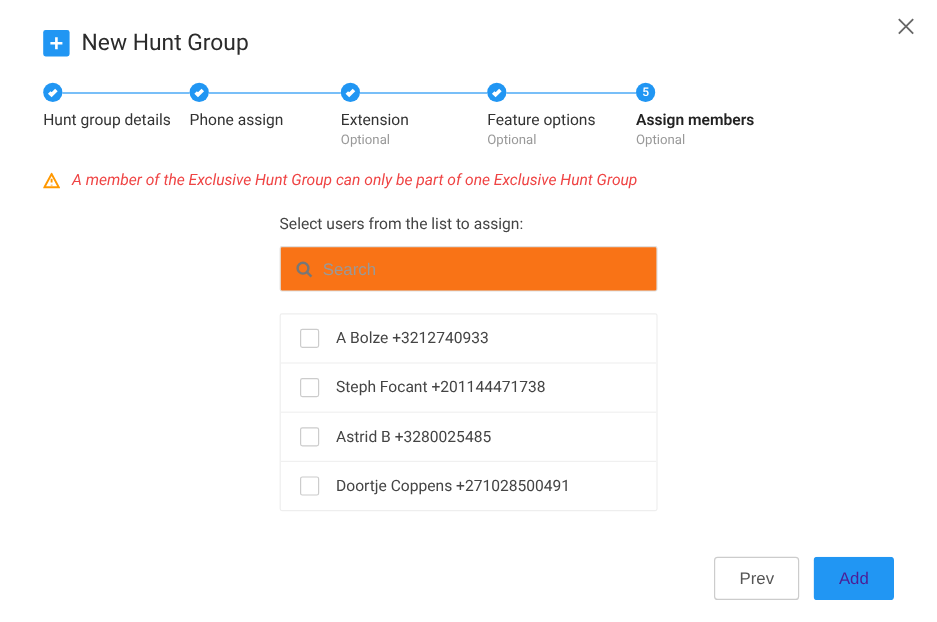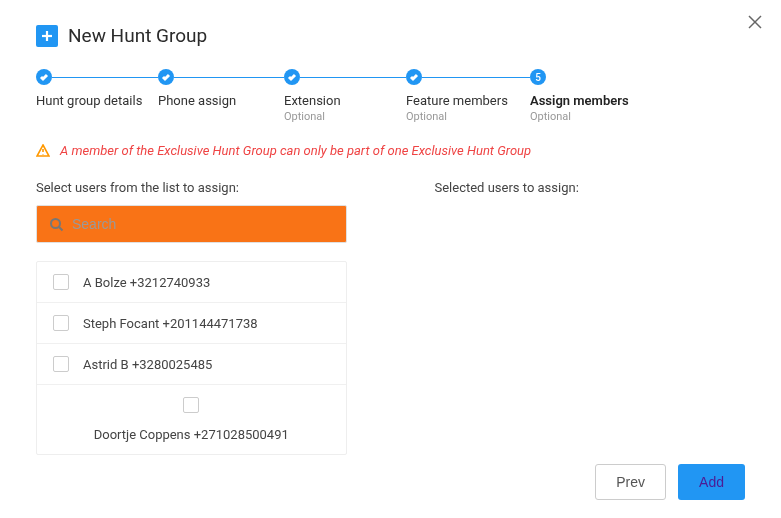--- a/index.html
+++ b/index.html
@@ -26,21 +26,21 @@
   .warning-icon svg { stroke: #ff9800; fill: none; stroke-width: 1.6; }
   .columns { display: flex; gap: 88px; justify-content: center; }
   .col { flex: 1; }
   .col-title { font-size: 13px; color: #444; margin-bottom: 10px; }
   .search-box { display: flex; align-items: center; gap: 8px; border: 1px solid #e0e0e0; border-radius: 2px; padding: 10px 12px; margin-bottom: 18px; background:#f97316; }
   .search-box svg { stroke: #777; fill: none; stroke-width: 2; }
   .search-input { border: none; outline: none; font-size: 14px; flex: 1; color: #333; background: transparent; }
   .search-input::placeholder { color: #999; }
   .user-list { border: 1px solid #eee; border-radius: 2px; overflow: hidden; }
   .user-item { display: flex; align-items: center; gap: 14px; padding: 12px 16px; border-bottom: 1px solid #f0f0f0; cursor: pointer; }
-  .user-item:last-child { border-bottom: none; flex-direction: column; }
+  .user-item:last-child { border-bottom: none; }
   .checkbox { width: 16px; height: 16px; border: 1.5px solid #ccc; border-radius: 2px; flex-shrink: 0; }
   .user-label { font-size: 13px; color: #444; }
   .footer { position: absolute; bottom: 18px; right: 36px; display: flex; gap: 12px; }
   .btn { padding: 9px 20px; font-size: 14px; border-radius: 3px; cursor: pointer; border: 1px solid transparent; }
   .btn-secondary { background: #fff; border-color: #ccc; color: #555; }
   .btn-primary { background: #2196f3; color: #4c1d95; }
 </style>
 </head>
 <body>
 
@@ -100,21 +100,21 @@
     </div>
     <div class="step" style="width:124px">
       <div class="step-top">
         <div class="step-circle">
             <svg width="10" height="10" viewBox="0 0 10 10">
               <polyline points="2,5 4,7 8,3"></polyline>
             </svg>
           </div>
         <div class="step-line"></div>
       </div>
-      <div class="step-label">Feature members</div>
+      <div class="step-label">Feature options</div>
       <div class="step-sub">Optional</div>
     </div>
     <div class="step" style="width:auto">
       <div class="step-top">
         <div class="step-circle num">5</div>
       </div>
       <div class="step-label active">Assign members</div>
       <div class="step-sub">Optional</div>
     </div>
   </div>
@@ -152,23 +152,20 @@
         <div class="user-item">
           <div class="checkbox"></div>
           <div class="user-label">Astrid B +3280025485</div>
         </div>
         <div class="user-item">
           <div class="checkbox"></div>
           <div class="user-label">Doortje Coppens +271028500491</div>
         </div>
       </div>
     </div>
-    <div class="col">
-      <div class="col-title">Selected users to assign:</div>
-    </div>
   </div>
 
   <div class="footer">
     <button class="btn btn-secondary">Prev</button>
     <button class="btn btn-primary">Add</button>
   </div>
 
 </div>
 
 </body></html>

